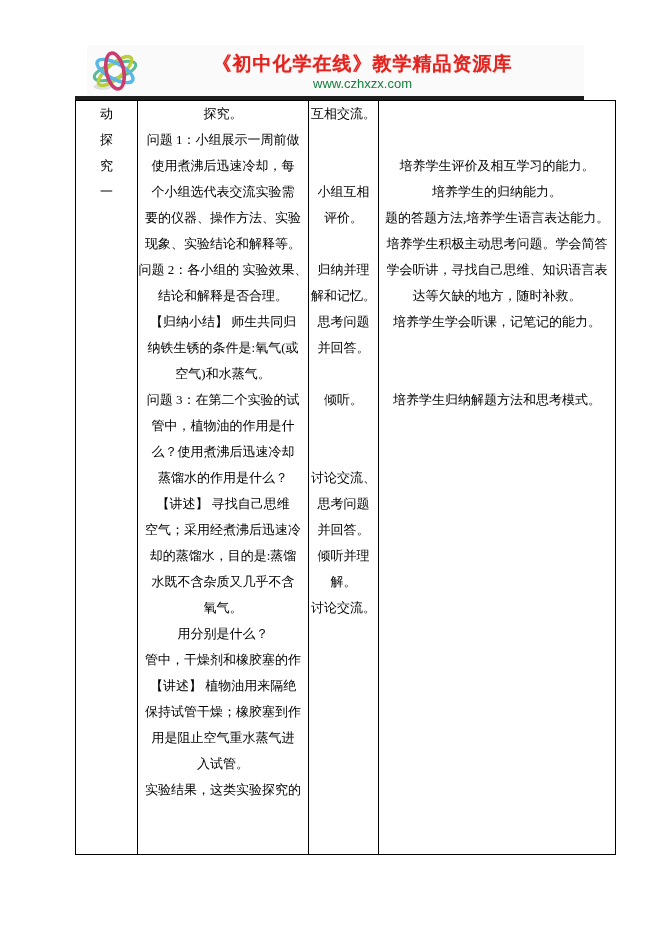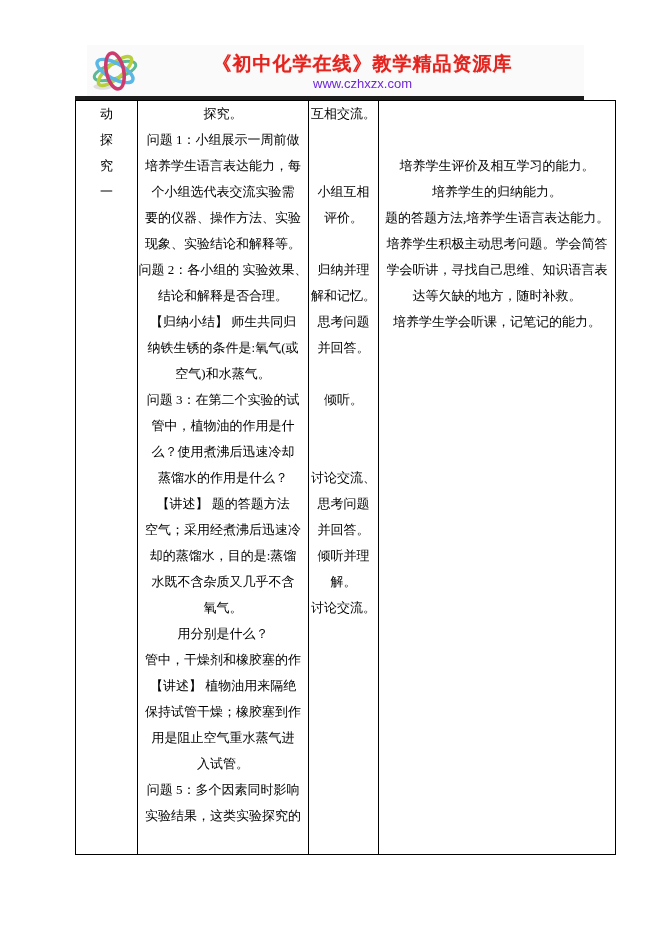--- a/index.html
+++ b/index.html
@@ -67,60 +67,59 @@
   <div id="header">
     <svg id="logo" viewBox="0 0 60 60" xmlns="http://www.w3.org/2000/svg">
       <ellipse cx="16" cy="48" rx="11" ry="3.5" fill="#c9c9c9" opacity="0.55"></ellipse>
       <ellipse cx="30" cy="30" rx="25" ry="8.5" fill="none" stroke="#49b18a" stroke-width="3.5" transform="rotate(-18 30 30)" opacity="0.9"></ellipse>
       <ellipse cx="30" cy="30" rx="24" ry="8.5" fill="none" stroke="#b8cf3e" stroke-width="4" transform="rotate(-40 30 30)"></ellipse>
       <ellipse cx="30" cy="30" rx="23" ry="9" fill="none" stroke="#5bb7e5" stroke-width="4" transform="rotate(28 30 30)"></ellipse>
       <ellipse cx="30" cy="30" rx="21" ry="10" fill="none" stroke="#cc3a6e" stroke-width="4" transform="rotate(78 30 30)"></ellipse>
     </svg>
     <div id="header-text">
       <div id="header-title" style="color:#e3231e;">《初中化学在线》教学精品资源库</div>
-      <div id="header-url" style="color:#6d28d9;">www.czhxzx.com</div>
+      <div id="header-url" style="color:#15803d;">www.czhxzx.com</div>
     </div>
   </div>
   <div id="header-bar"></div>
 
   <div id="lesson-table">
     <div class="cell">
         <div class="line">动</div>
         <div class="line">探</div>
         <div class="line">究</div>
         <div class="line">一</div>
       </div>
     <div class="cell">
         <div class="line">探究。</div>
         <div class="line">问题 1：小组展示一周前做</div>
-        <div class="line">培养学生语言表达能力，每</div>
+        <div class="line">使用煮沸后迅速冷却，每</div>
         <div class="line">个小组选代表交流实验需</div>
         <div class="line">要的仪器、操作方法、实验</div>
         <div class="line">现象、实验结论和解释等。</div>
         <div class="line">问题 2：各小组的 实验效果、</div>
         <div class="line">结论和解释是否合理。</div>
         <div class="line">【归纳小结】 师生共同归</div>
         <div class="line">纳铁生锈的条件是:氧气(或</div>
         <div class="line">空气)和水蒸气。</div>
         <div class="line">问题 3：在第二个实验的试</div>
         <div class="line">管中，植物油的作用是什</div>
         <div class="line">么？使用煮沸后迅速冷却</div>
         <div class="line">蒸馏水的作用是什么？</div>
-        <div class="line">【讲述】 题的答题方法</div>
+        <div class="line">【讲述】 寻找自己思维</div>
         <div class="line">空气；采用经煮沸后迅速冷</div>
         <div class="line">却的蒸馏水，目的是:蒸馏</div>
         <div class="line">水既不含杂质又几乎不含</div>
         <div class="line">氧气。</div>
         <div class="line">用分别是什么？</div>
         <div class="line">管中，干燥剂和橡胶塞的作</div>
         <div class="line">【讲述】 植物油用来隔绝</div>
         <div class="line">保持试管干燥；橡胶塞到作</div>
         <div class="line">用是阻止空气重水蒸气进</div>
         <div class="line">入试管。</div>
-        <div class="line">问题 5：多个因素同时影响</div>
         <div class="line">实验结果，这类实验探究的</div>
       </div>
     <div class="cell">
         <div class="line">互相交流。</div>
         <div class="line">&nbsp;</div>
         <div class="line">&nbsp;</div>
         <div class="line">小组互相</div>
         <div class="line">评价。</div>
         <div class="line">&nbsp;</div>
         <div class="line">归纳并理</div>
@@ -152,20 +151,21 @@
         <div class="line">&nbsp;</div>
         <div class="line">培养学生评价及相互学习的能力。</div>
         <div class="line">培养学生的归纳能力。</div>
         <div class="line">题的答题方法,培养学生语言表达能力。</div>
         <div class="line">培养学生积极主动思考问题。学会简答</div>
         <div class="line">学会听讲，寻找自己思维、知识语言表</div>
         <div class="line">达等欠缺的地方，随时补救。</div>
         <div class="line">培养学生学会听课，记笔记的能力。</div>
         <div class="line">&nbsp;</div>
         <div class="line">&nbsp;</div>
+        <div class="line">培养学生归纳解题方法和思考模式。</div>
         <div class="line">&nbsp;</div>
         <div class="line">&nbsp;</div>
         <div class="line">&nbsp;</div>
         <div class="line">&nbsp;</div>
         <div class="line">&nbsp;</div>
         <div class="line">&nbsp;</div>
         <div class="line">&nbsp;</div>
         <div class="line">&nbsp;</div>
         <div class="line">&nbsp;</div>
         <div class="line">&nbsp;</div>

